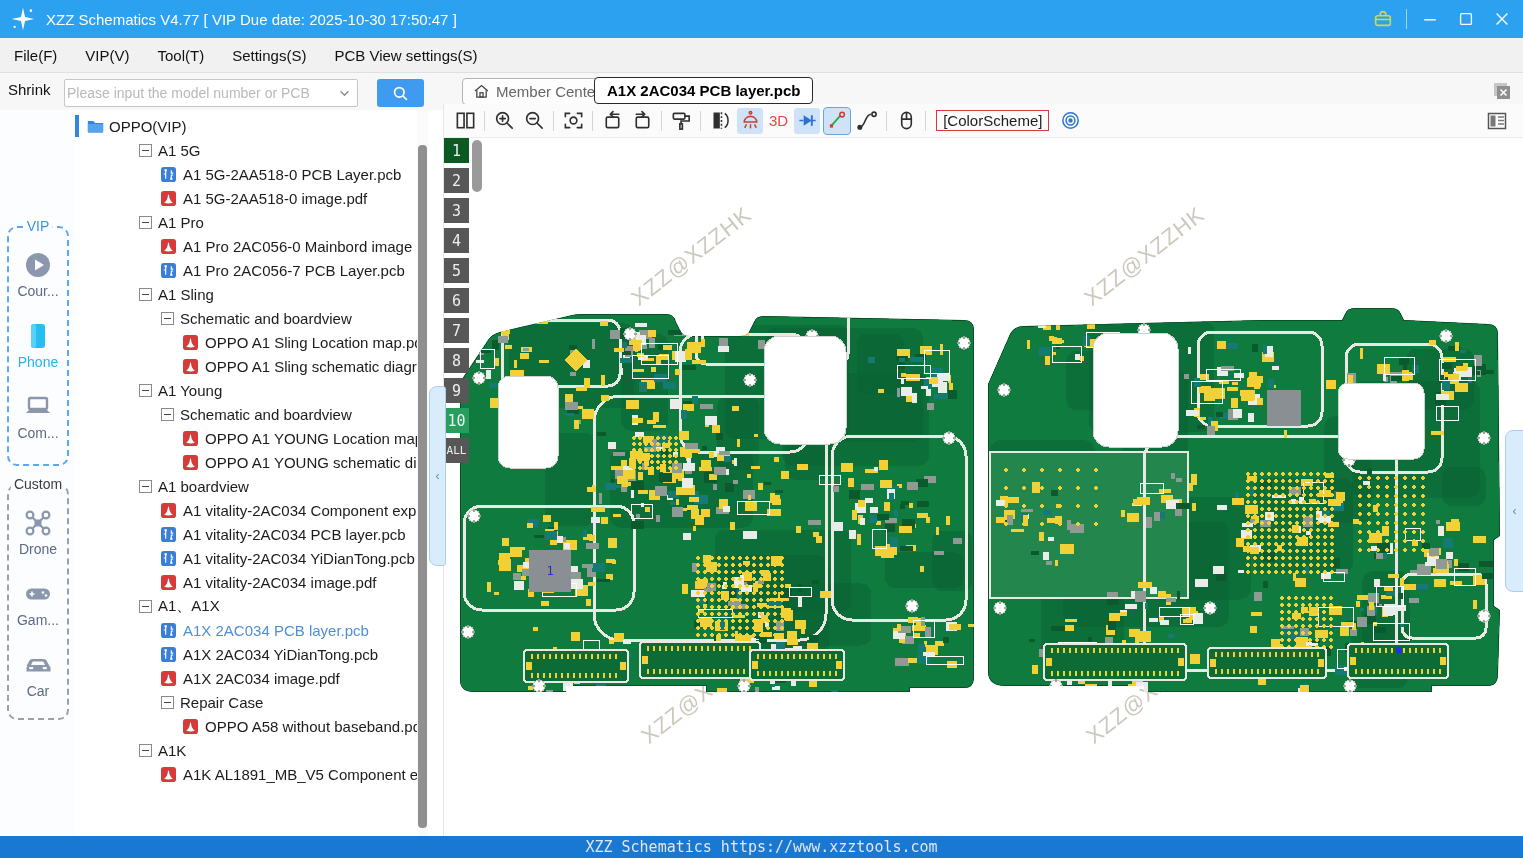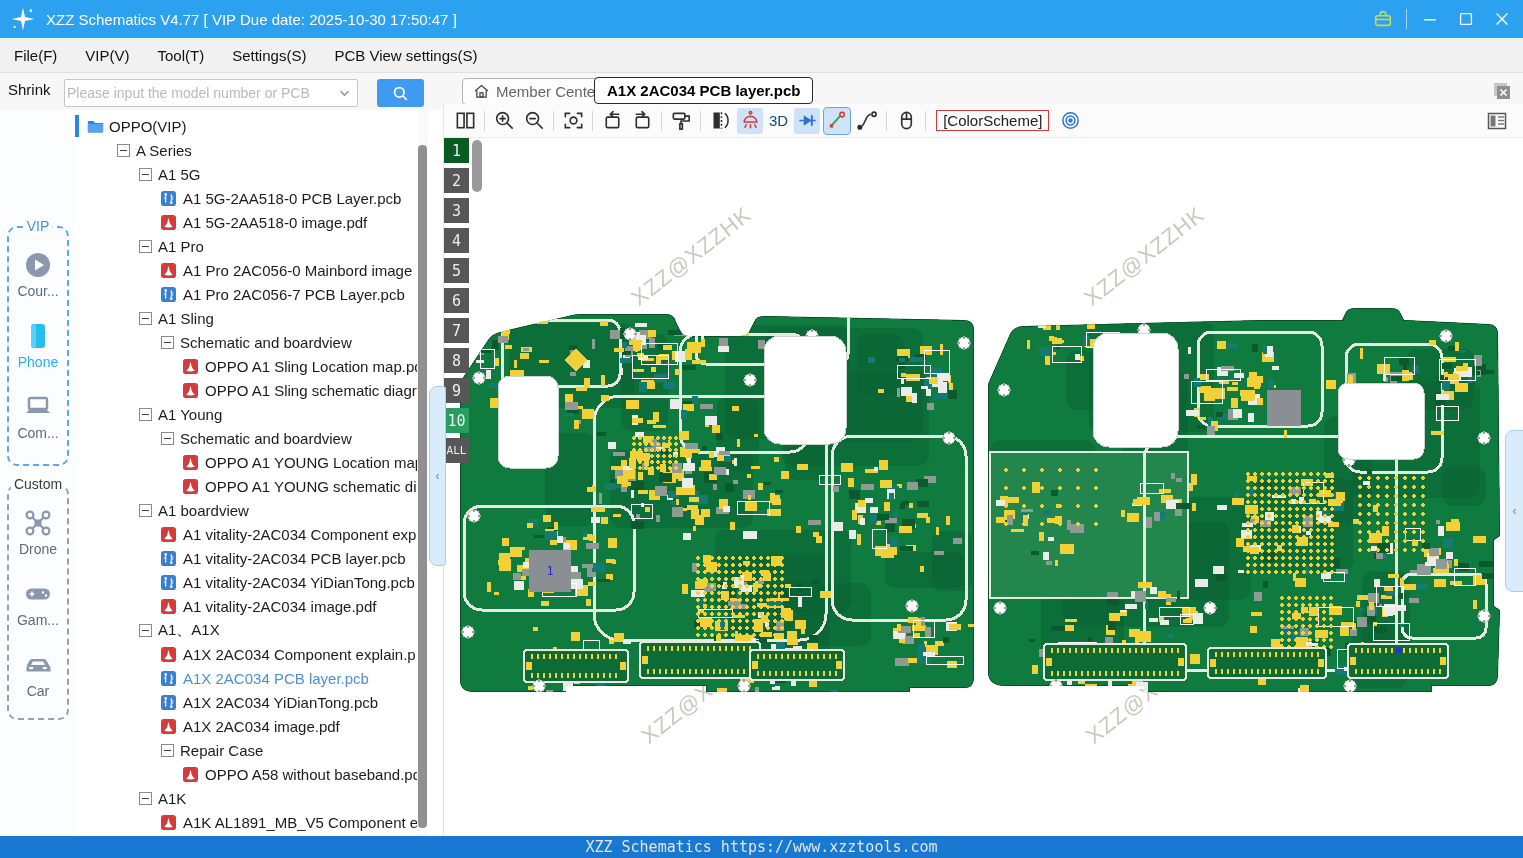--- a/index.html
+++ b/index.html
@@ -62,21 +62,21 @@
   .tscroll-track{position:absolute;left:417px;top:110px;width:11px;height:726px;background:#fafafa;}
   .tscroll-thumb{position:absolute;left:418px;top:145px;width:9px;height:683px;background:#909090;border-radius:4px;}
   .tscroll-up{position:absolute;left:418px;top:112px;width:9px;height:14px;color:#999;font-size:11px;line-height:14px;text-align:center;}
   
   .pcbbar{position:absolute;left:443px;top:104px;width:1080px;height:34px;background:#fbfbfb;
           border-bottom:1px solid #ececec;border-left:1px solid #e6e6e6;display:flex;align-items:center;padding-left:6px;box-sizing:border-box;}
   .tbi{width:26px;height:26px;display:flex;align-items:center;justify-content:center;border-radius:3px;margin:0 2px;flex:none;}
   .tbi.hl{background:#cfe3f8;}
   .tbi.hlb{background:#cfe3f8;outline:1px solid #6aa2dd;}
   .tbdiv{width:1px;height:20px;background:#d5d5d5;margin:0 4px;flex:none;}
-  .tb3d{font-size:15px;color:#0c4a6e;margin:0 4px;flex:none;}
+  .tb3d{font-size:15px;color:#ef4444;margin:0 4px;flex:none;}
   .colorscheme{border:1.5px solid #d03a3a;padding:1px 6px;font-size:15px;color:#1d1d1d;margin:0 6px;flex:none;}
   .paneltoggle{position:absolute;right:14px;top:5px;width:24px;height:24px;}
   
   .canvas{position:absolute;left:443px;top:138px;width:1080px;height:698px;background:#fff;border-left:1px solid #e6e6e6;box-sizing:border-box;}
   #pcb{position:absolute;left:0;top:0;}
   .layercol{position:absolute;left:444px;top:138px;width:26px;}
   .lbtn{width:25px;height:25px;margin-bottom:5px;background:#575757;color:#eee;display:flex;align-items:center;
         justify-content:center;font-family:"DejaVu Sans Mono",monospace;font-size:15px;cursor:pointer;}
   .lbtn.small{font-size:11px;letter-spacing:0;}
   .lbtn.active{background:#0b5a23;}
@@ -245,28 +245,20 @@
     <span class="tico">
           <svg viewBox="0 0 20 17" width="19" height="16">
             <path d="M1 2.5 h6.5 l2 2.5 h9.5 v10 a1 1 0 0 1 -1 1 H2 a1 1 0 0 1 -1 -1 z" fill="#2f86e0"></path>
             <path d="M1 6 h18 v9 a1 1 0 0 1 -1 1 H2 a1 1 0 0 1 -1 -1 z" fill="#55a2ef"></path>
           </svg>
         </span>
     <span class="tlabel">OPPO(VIP)</span>
   <span class="selbar"></span>
       </div>
       <div class="trow">
-    <span class="tind" style="width: 42px;"></span>
-    <span class="texp">
-          <i></i>
-        </span>
-
-    <span class="tlabel">A Series</span>
-  </div>
-      <div class="trow">
     <span class="tind" style="width: 64px;"></span>
     <span class="texp">
           <i></i>
         </span>
 
     <span class="tlabel">A1 5G</span>
   </div>
       <div class="trow">
     <span class="tind" style="width: 86px;"></span>
 
@@ -463,31 +455,20 @@
         </span>
     <span class="tlabel">A1 vitality-2AC034 image.pdf</span>
   </div>
       <div class="trow">
     <span class="tind" style="width: 64px;"></span>
     <span class="texp">
           <i></i>
         </span>
 
     <span class="tlabel">A1、A1X</span>
-  </div>
-      <div class="trow">
-    <span class="tind" style="width: 86px;"></span>
-
-    <span class="tico">
-          <svg viewBox="0 0 16 16" width="15" height="15">
-            <rect width="16" height="16" rx="3" fill="#d63b3b"></rect>
-            <path d="M3.4 12.6 C6 11 7.3 7.4 7.5 4 h1 C8.7 7.4 10 11 12.6 12.6 c-3 .9-6.2 .9-9.2 0 z" fill="#fff"></path>
-          </svg>
-        </span>
-    <span class="tlabel">A1X 2AC034 Component explain.p</span>
   </div>
       <div class="trow selected">
     <span class="tind" style="width: 86px;"></span>
 
     <span class="tico">
           <svg viewBox="0 0 16 16" width="15" height="15">
             <rect width="16" height="16" rx="3" fill="#3b7fd4"></rect>
             <g stroke="#fff" stroke-width="1.2" fill="none">
               <path d="M5 3.5 v4 h-2 M5 7.5 v5 M11 3.5 v3 h2 M11 12.5 v-4 h2"></path>
             </g>

